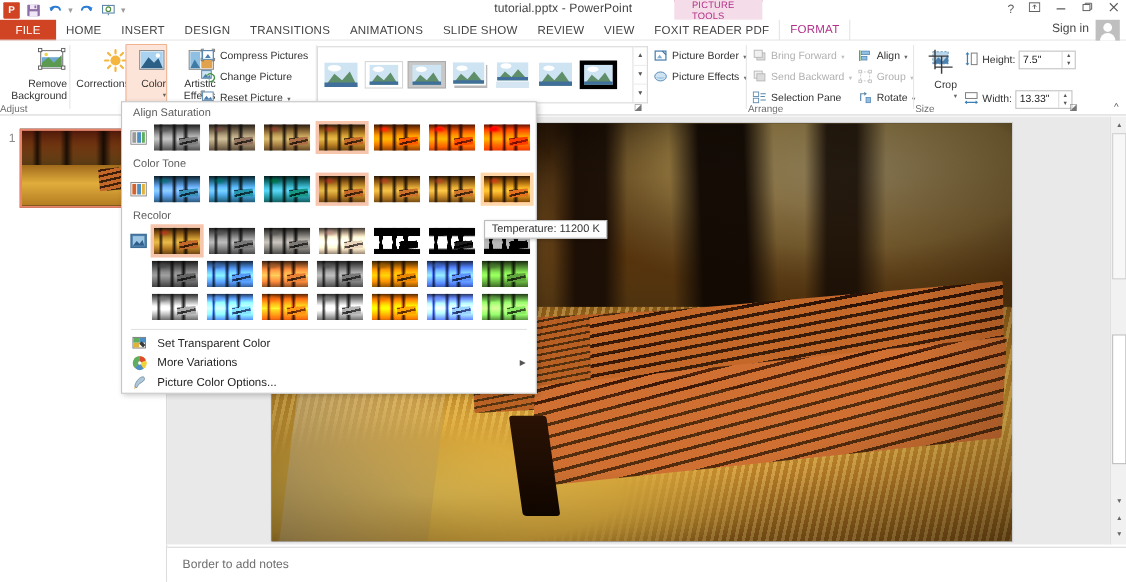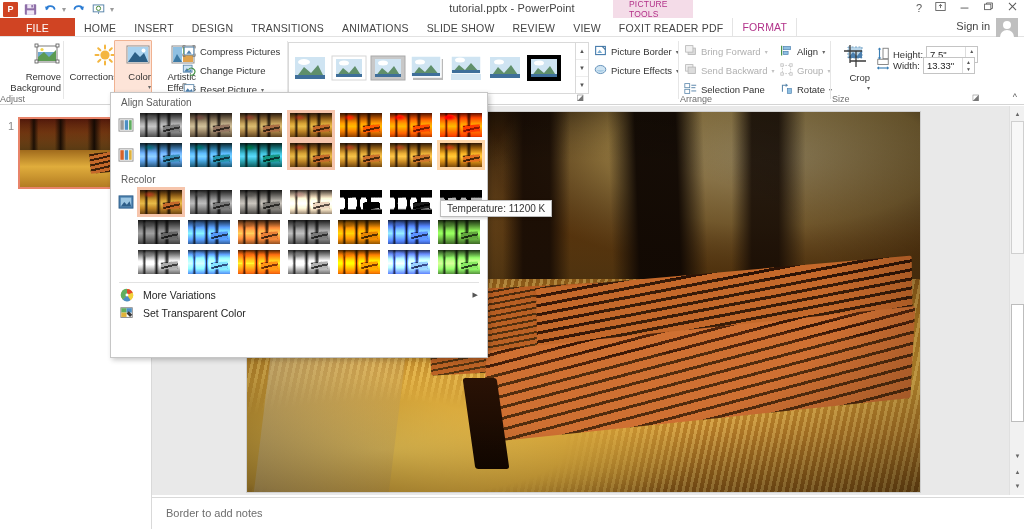--- a/index.html
+++ b/index.html
@@ -64,21 +64,21 @@
   
   .tabs {
     position: absolute; top: 18px; left: 0; width: 1024px; height: 19px;
     background: #ffffff; display: flex; align-items: stretch;
     font-size: 10.5px;
   }
   .tab {
     display: flex; align-items: center; padding: 0 9px; color: #444;
     letter-spacing: .2px; white-space: nowrap; cursor: default;
   }
-  .tab.file { background: #d04423; color: #fff; padding: 0 26px; font-size: 10.5px; }
+  .tab.file { background: #d04423; color: #fff; padding: 0 14px; font-size: 10.5px; }
   .tab.active-ctx { color: #b23189; background: #fff; border:1px solid #e4e4e4; border-bottom-color:#fff; border-top:none;}
   .tabs-underline {
     position: absolute; top: 36px; left: 0; width: 1024px; height: 1px; background: #e2e2e2;
   }
 
   
   .ribbon {
     position: absolute; top: 37px; left: 0; width: 1024px; height: 68px;
     background: #ffffff; border-bottom: 1px solid #d4d4d4;
   }
@@ -712,21 +712,21 @@
         <span>Height:</span>
         <span class="spin">
           <input type="text" value="7.5&quot;" style="">
           <span class="arrows">
               <span>▲</span>
               <span>▼</span>
             </span>
         </span>
       </div>
 
-      <div class="dimrow" style="position:absolute;left:44px;top:19px;">
+      <div class="dimrow" style="position:absolute;left:44px;top:44px;">
         <span>
           <svg width="14" height="15" viewBox="0 0 16 16">
               <rect x="2" y="2" width="12" height="6" fill="#fff" stroke="#7a7a7a"></rect>
               <path d="M2 12 H14" stroke="#3b7fb5" stroke-width="1.3"></path>
               <path d="M3.5 10 L1 12 L3.5 14 Z" fill="#3b7fb5"></path>
               <path d="M12.5 10 L15 12 L12.5 14 Z" fill="#3b7fb5"></path>
             </svg>
         </span>
         <span>Width:</span>
         <span class="spin">
@@ -835,20 +835,21 @@
           </span>
         </span>
       <span class="cm-thumb" style="filter:saturate(4)">
           <span class="tphoto">
             <span class="tr"></span>
             <span class="tb"></span>
           </span>
         </span>
     </div>
 
+    <div class="cm-section-label">Color Tone</div>
     <div class="cm-row">
       <span class="cm-leadicon">
         <svg width="16" height="14" viewBox="0 0 18 16">
             <rect x="1" y="1" width="16" height="14" fill="#fff" stroke="#8a8a8a"></rect>
             <rect x="2.5" y="2.5" width="4" height="11" fill="#d4622a"></rect>
             <rect x="7.5" y="2.5" width="4" height="11" fill="#4b8fc4"></rect>
             <rect x="12.5" y="2.5" width="3" height="11" fill="#e0b23a"></rect>
           </svg>
       </span>
       <span class="cm-thumb" style="filter:sepia(.35) hue-rotate(170deg) saturate(1.1)">
@@ -1033,43 +1034,52 @@
             <span class="tphoto">
               <span class="tr"></span>
               <span class="tb"></span>
             </span>
           </span>
       </div>
     </div>
 
     <div class="cm-sep"></div>
 
+    <div class="cm-item">
+      <span class="ic">
+        <svg width="14" height="14" viewBox="0 0 16 16">
+            <rect x="1" y="2" width="13" height="11" fill="#fff" stroke="#7a7a7a"></rect>
+            <rect x="1.5" y="2.5" width="6" height="5" fill="#5fae5f"></rect>
+            <rect x="7.5" y="2.5" width="6" height="5" fill="#4b8fc4"></rect>
+            <rect x="1.5" y="7.5" width="6" height="5" fill="#e0b23a"></rect>
+            <path d="M10 6 L14 10 L11.5 12.5 L7.5 8.5 Z" fill="#3a3a3a"></path>
+          </svg>
+      </span>
+      <span>Set Transparent Color</span>
+    </div>
     <div class="cm-item">
       <span class="ic">
         <svg width="14" height="14" viewBox="0 0 16 16">
             <circle cx="8" cy="8" r="7" fill="#f0a030"></circle>
             <path d="M8 8 L8 1 A7 7 0 0 1 14.5 5.5 Z" fill="#e04a2a"></path>
             <path d="M8 8 L14.5 5.5 A7 7 0 0 1 12 14 Z" fill="#f2d23a"></path>
             <path d="M8 8 L12 14 A7 7 0 0 1 3 13 Z" fill="#4b8fc4"></path>
             <path d="M8 8 L3 13 A7 7 0 0 1 8 1 Z" fill="#5fae5f"></path>
             <circle cx="8" cy="8" r="1.7" fill="#fff"></circle>
           </svg>
       </span>
       <span>More Variations</span>
       <span class="submenu-arrow">▶</span>
     </div>
     <div class="cm-item">
       <span class="ic">
         <svg width="14" height="14" viewBox="0 0 16 16">
-            <rect x="1" y="2" width="13" height="11" fill="#fff" stroke="#7a7a7a"></rect>
-            <rect x="1.5" y="2.5" width="6" height="5" fill="#5fae5f"></rect>
-            <rect x="7.5" y="2.5" width="6" height="5" fill="#4b8fc4"></rect>
-            <rect x="1.5" y="7.5" width="6" height="5" fill="#e0b23a"></rect>
-            <path d="M10 6 L14 10 L11.5 12.5 L7.5 8.5 Z" fill="#3a3a3a"></path>
+            <path d="M3 12 C3 8, 7 3, 10 2 C13 1, 14 4, 12 6 C10 8, 6 9, 5 13 Z" fill="#b0c8d8" stroke="#6a86a0" stroke-width=".8"></path>
+            <path d="M3 12 L2 14.5 L5 13 Z" fill="#e0a24c"></path>
           </svg>
       </span>
-      <span>Set Transparent Color</span>
+      <span>Picture Color Options...</span>
     </div>
   </div>
 
   <div class="tooltip">Temperature: 11200 K</div>
 
 </div>
 
 </body></html>

